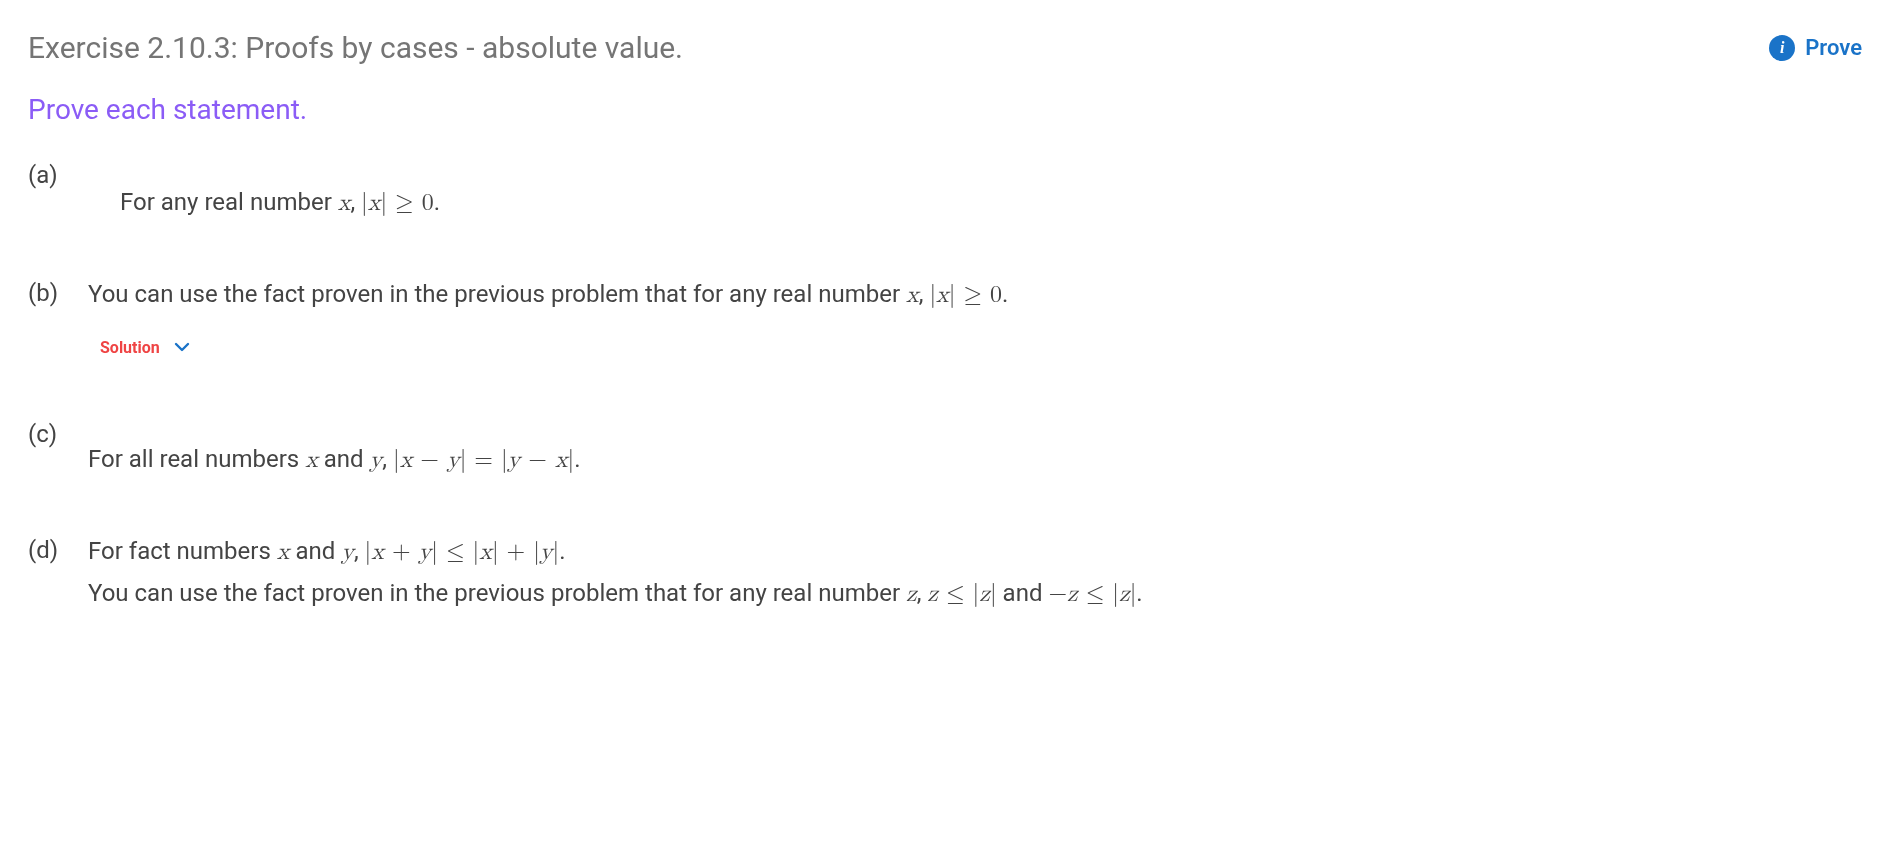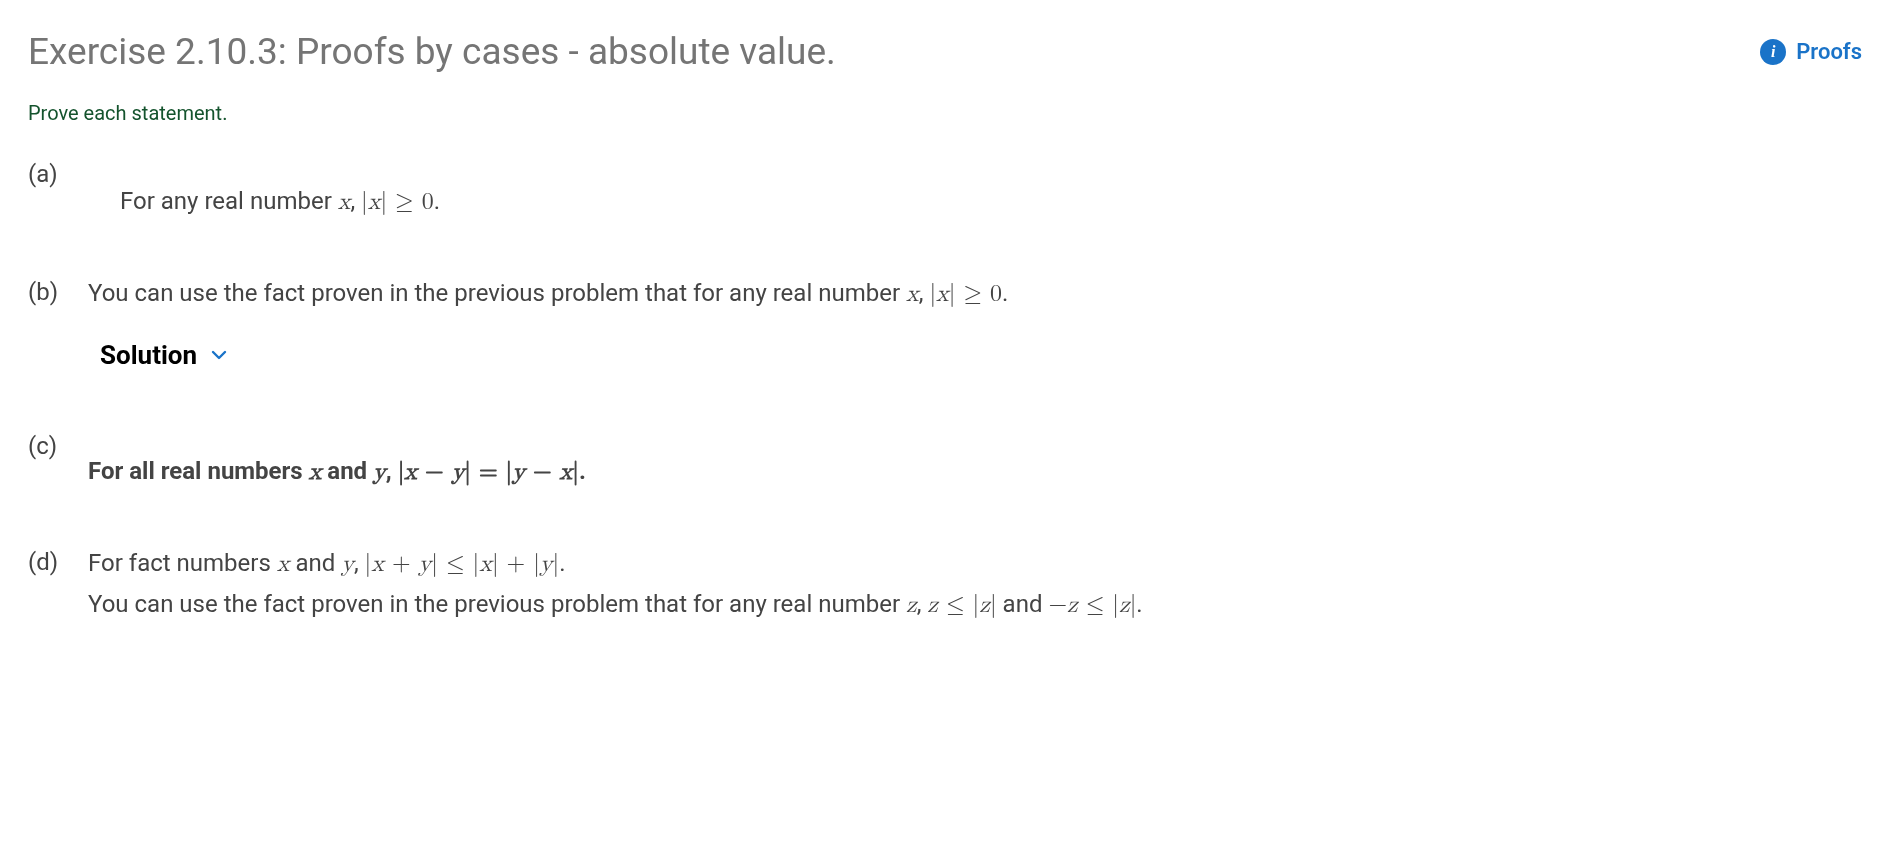--- a/index.html
+++ b/index.html
@@ -16,21 +16,21 @@
   .wrap {
     padding: 30px 28px 0 28px;
   }
   .header {
     display: flex;
     justify-content: space-between;
     align-items: center;
     margin-bottom: 28px;
   }
   .title {
-    font-size: 37px;
+    font-size: 30px;
     font-weight: 400;
     color: #757575;
     text-align: right;
   }
   .about-link {
     display: flex;
     align-items: center;
     gap: 10px;
     color: #1a73c8;
     font-weight: 600;
@@ -45,22 +45,22 @@
     color: #fff;
     font-family: Georgia, serif;
     font-weight: 700;
     font-size: 16px;
     display: flex;
     align-items: center;
     justify-content: center;
     font-style: italic;
   }
   .instruction {
-    font-size: 20px;
-    color: #14532d;
+    font-size: 28px;
+    color: #8b5cf6;
     margin-bottom: 30px;
   }
   .problems {
     display: block;
   }
   .problem {
     display: flex;
     align-items: flex-start;
     margin-bottom: 50px;
     font-size: 24px;
@@ -69,28 +69,28 @@
   .problem-label {
     width: 60px;
     flex-shrink: 0;
     line-height: 1.6;
   }
   .problem-body {
     flex: 1;
     line-height: 1.7;
   }
   .problem-a .problem-body { padding-top: 26px; margin-left: 32px; }
-  .problem-c .problem-body { padding-top: 24px; font-weight: bold; }
+  .problem-c .problem-body { padding-top: 24px; }
   .solution-toggle {
     display: inline-flex;
     align-items: center;
     gap: 14px;
-    color: #000000;
+    color: #ef4444;
     font-weight: 700;
-    font-size: 26px;
+    font-size: 16px;
     margin-top: 18px;
     cursor: pointer;
     padding-left: 12px;
   }
   .chev {
     width: 16px;
     height: 16px;
   }
   .chev svg { display:block; }
   .math {
@@ -100,21 +100,21 @@
 </style>
 </head>
 <body>
 
 <div class="wrap">
 
   <div class="header">
     <div class="title">Exercise 2.10.3: Proofs by cases - absolute value.</div>
     <div class="about-link">
       <span class="info-icon">i</span>
-      <span>Proofs</span>
+      <span>Prove</span>
     </div>
   </div>
 
   <div class="instruction">Prove each statement.</div>
 
   <div class="problems">
 
     <div class="problem problem-a">
       <div class="problem-label">(a)</div>
       <div class="problem-body">

